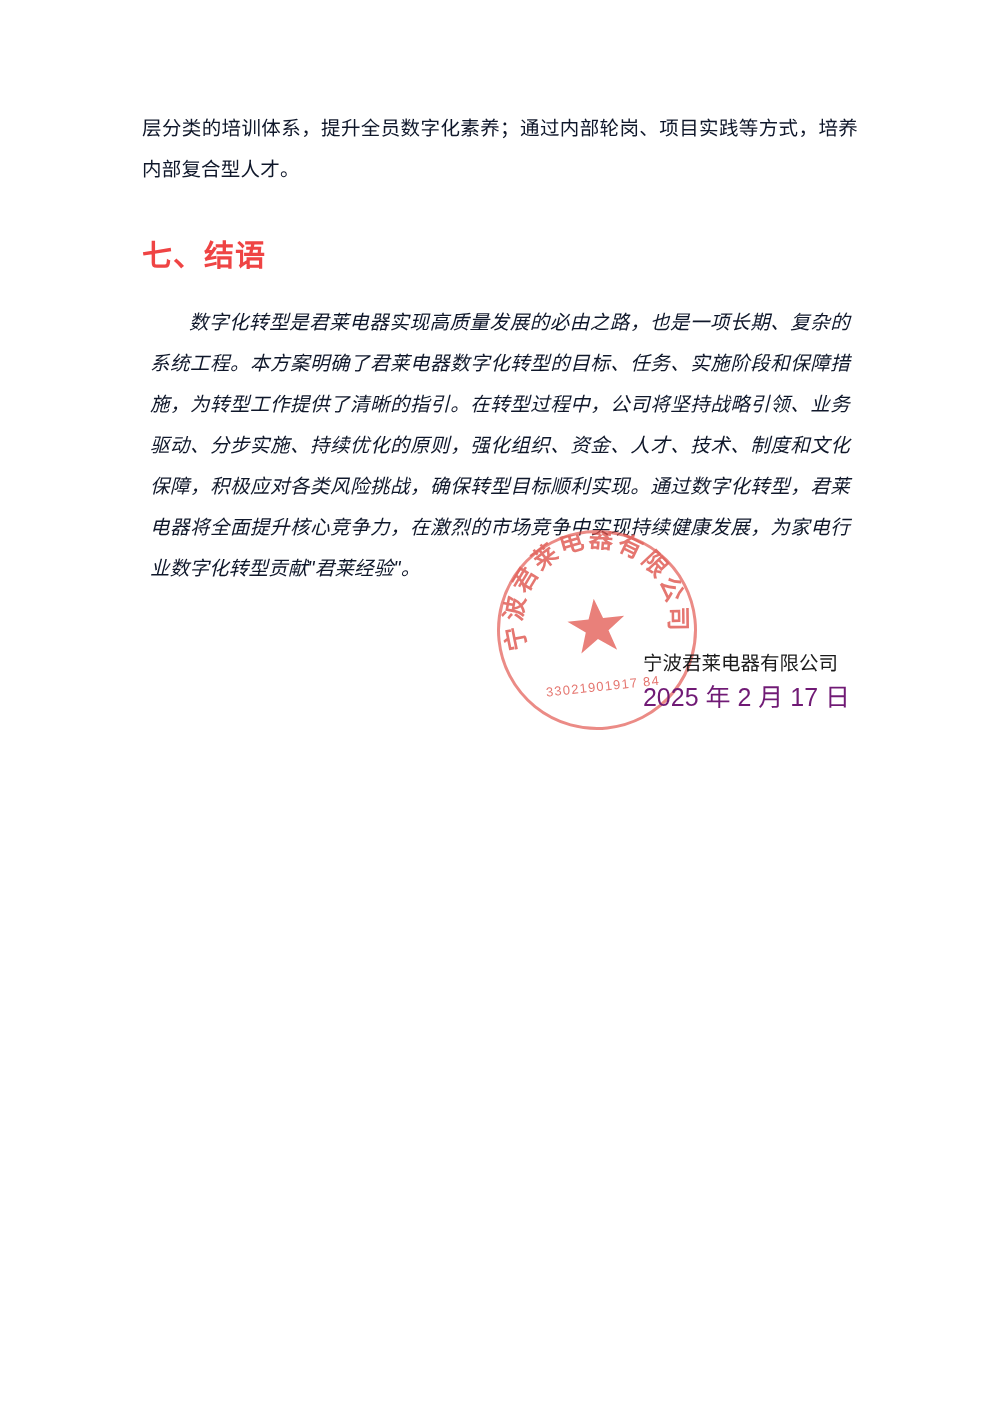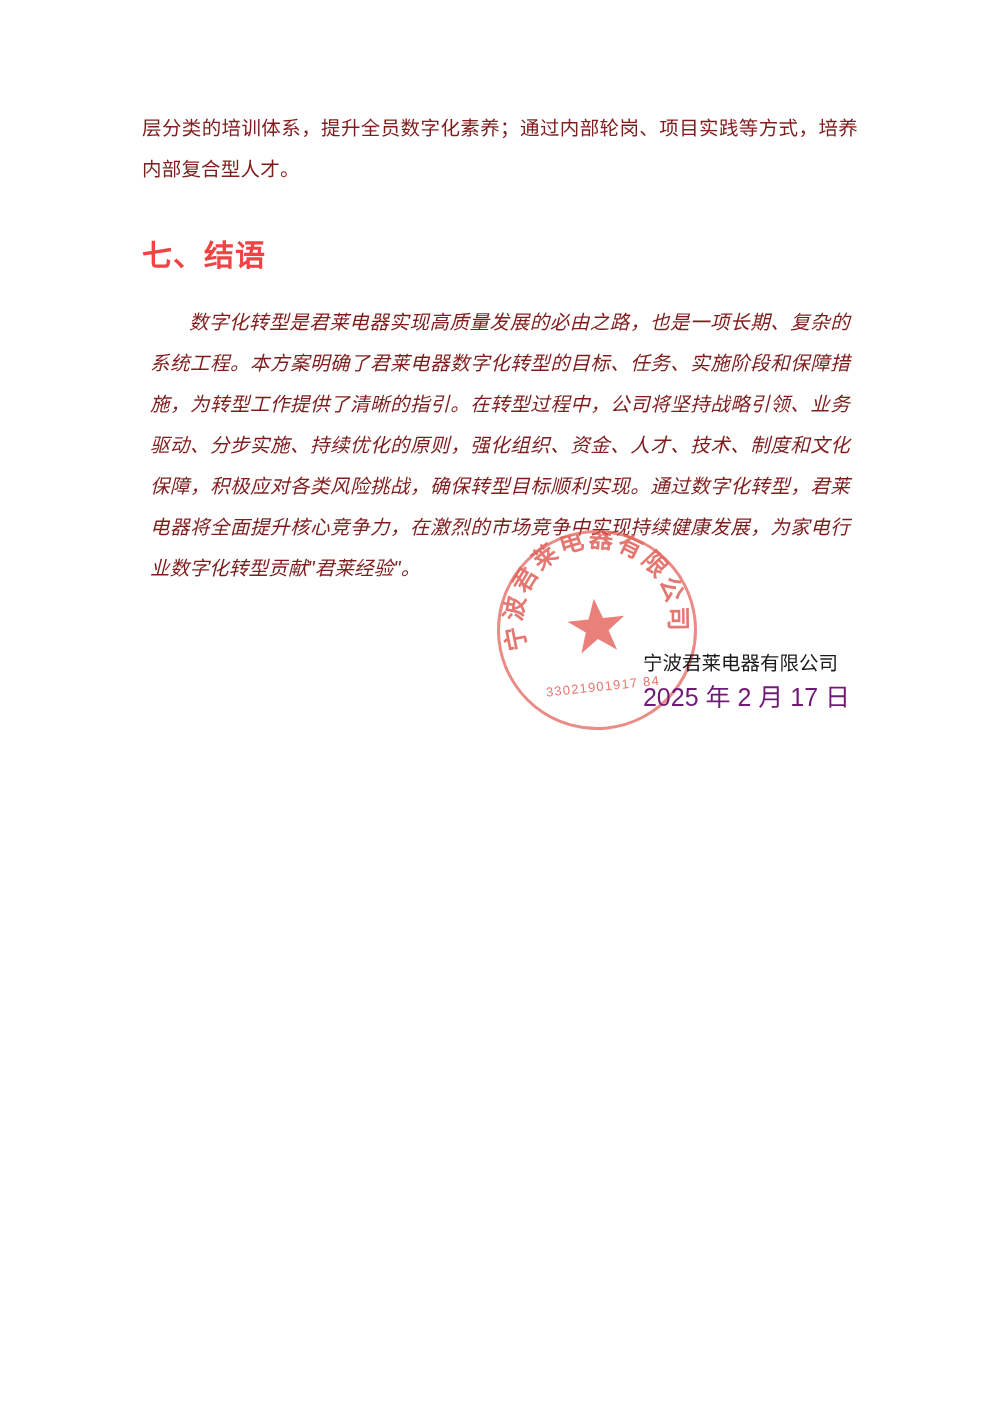--- a/index.html
+++ b/index.html
@@ -32,21 +32,21 @@
     top: 108px;
     width: 716px;
   }
 
   .body-text {
     font-size: 19.5px;
     line-height: 41px;
     text-align: justify;
     text-justify: inter-ideograph;
     letter-spacing: 0.2px;
-    color: #7f1d1d;
+    color: #0f172a;
   }
 
   .para-continued {
     margin: 0;
   }
 
   .section-heading {
     font-size: 30px;
     font-weight: bold;
     line-height: 48px;

